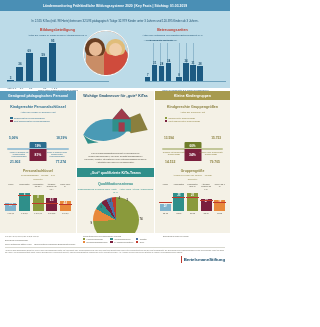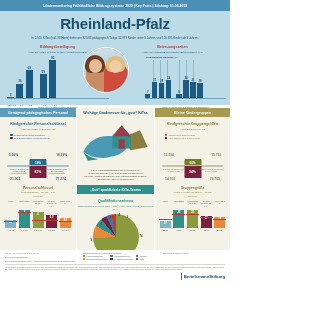--- a/index.html
+++ b/index.html
@@ -139,21 +139,20 @@
 </head>
 <body>
 
 <div class="page">
 
   <div class="topband">
     <div class="kicker">Ländermonitoring Frühkindliche Bildungssysteme 2020  |  Key Facts  |  Stichtag: 01.03.2019</div>
   </div>
 
   <div class="hero">
-    <h1>Rheinland-Pfalz</h1>
     <div class="lead">In 2.555 KiTas (inkl. 98 Horte) betreuen 32.593 pädagogisch Tätige 32.979 Kinder unter 3 Jahren und 120.395 Kinder ab 3 Jahren.</div>
   </div>
 
   <div class="bluearea">
 
     <div class="bluecol">
       <div class="sechead">Bildungsbeteiligung</div>
       <div class="subhead">Anteil der Kinder in KiTas an allen Altersgleichen in %</div>
 
       <div class="chartA">

